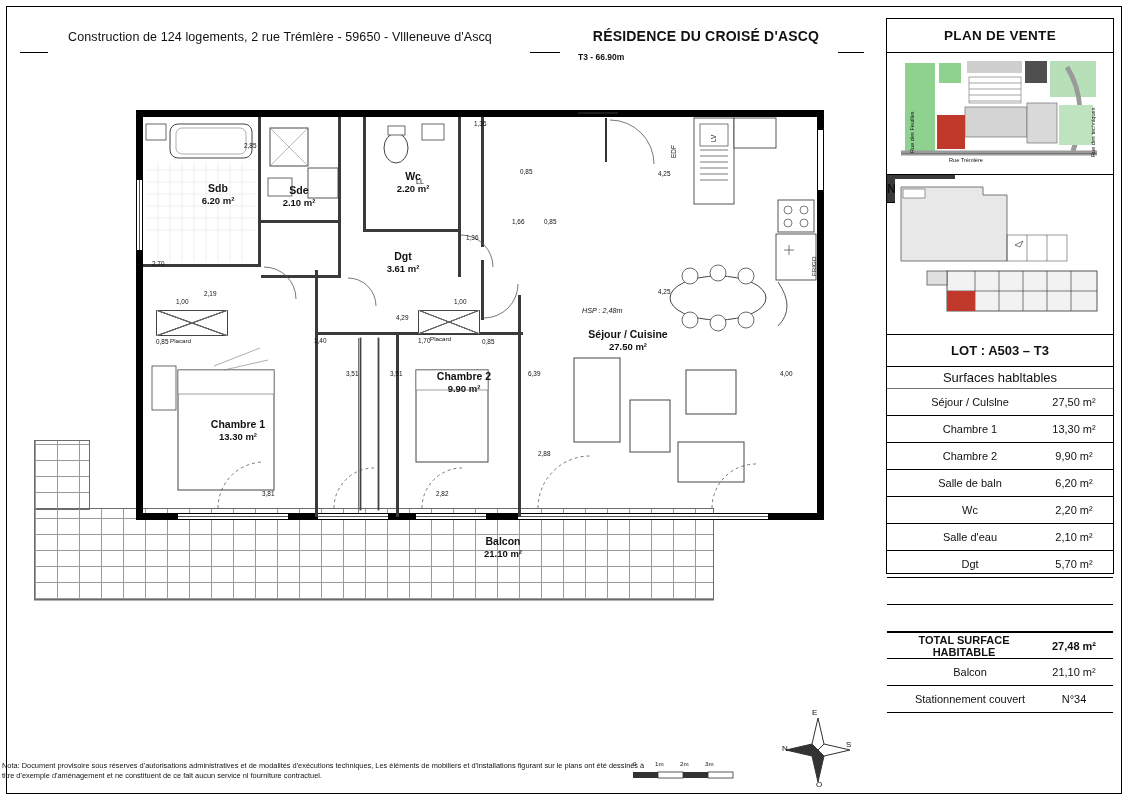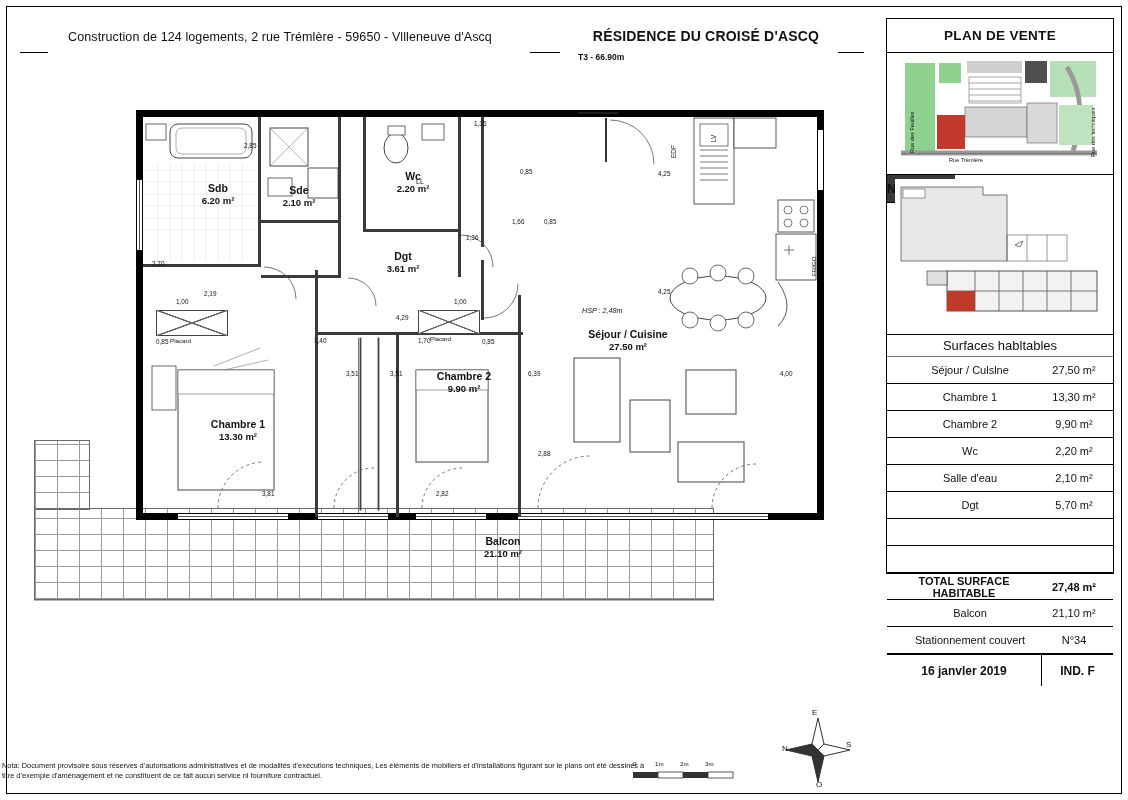--- a/index.html
+++ b/index.html
@@ -187,33 +187,38 @@
         <line x1="136" y1="96" x2="136" y2="136"></line>
         <line x1="160" y1="96" x2="160" y2="136"></line>
         <line x1="184" y1="96" x2="184" y2="136"></line>
         <line x1="60" y1="116" x2="210" y2="116"></line>
       </g>
       <rect x="60" y="116" width="28" height="20" fill="#c0392b"></rect>
       <rect x="40" y="96" width="20" height="14" fill="#e0e0e0" stroke="#444" stroke-width="0.7"></rect>
     </svg>
   </div>
 
+  <div class="lot-row">LOT : A503 – T3</div>
   <div class="surf-head">Surfaces habltables</div>
 
   <div class="srow">
     <span class="nm">Séjour / Culslne</span>
     <span class="vl">27,50 m²</span>
   </div>
   <div class="srow">
     <span class="nm">Chambre 1</span>
     <span class="vl">13,30 m²</span>
   </div>
   <div class="srow">
     <span class="nm">Chambre 2</span>
     <span class="vl">9,90 m²</span>
+  </div>
+  <div class="srow">
+    <span class="nm">Salle de baln</span>
+    <span class="vl">6,20 m²</span>
   </div>
   <div class="srow">
     <span class="nm">Wc</span>
     <span class="vl">2,20 m²</span>
   </div>
   <div class="srow">
     <span class="nm">Salle d'eau</span>
     <span class="vl">2,10 m²</span>
   </div>
   <div class="srow">
@@ -229,24 +234,20 @@
   </div>
   <div class="srow">
     <span class="nm">Balcon</span>
     <span class="vl">21,10 m²</span>
   </div>
   <div class="srow">
     <span class="nm">Stationnement couvert</span>
     <span class="vl">N°34</span>
   </div>
 
-  <div class="foot">
-    <span class="d">16 janvler 2019</span>
-    <span class="i">IND. F</span>
-  </div>
 </div>
 
 <div class="plan">
 
   <div class="t3-top">T3 - 66.90m</div>
 
   <div class="balcony" style="left:16px; top:370px; width:56px; height:70px;"></div>
   <div class="balcony" style="left:16px; top:438px; width:680px; height:92px;"></div>
 
   <div class="wall" style="left:118px; top:40px; width:688px; height:7px;"></div>

